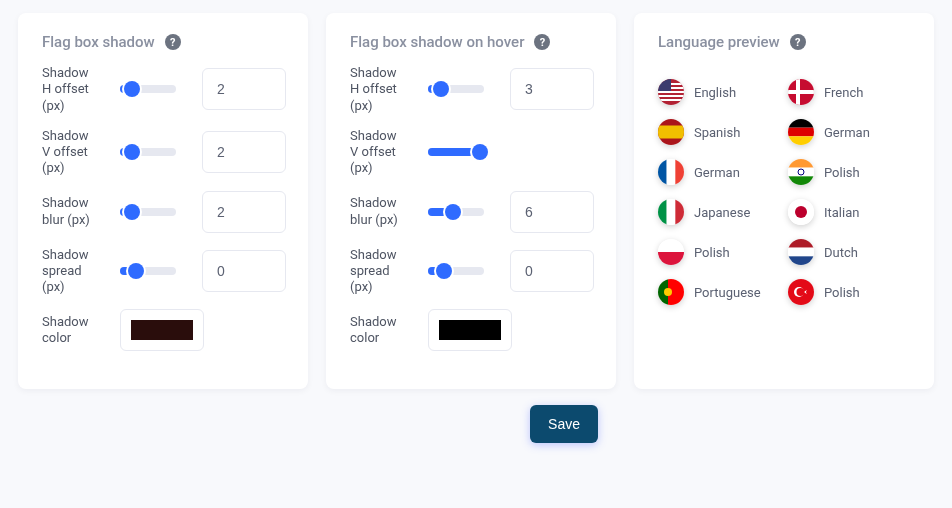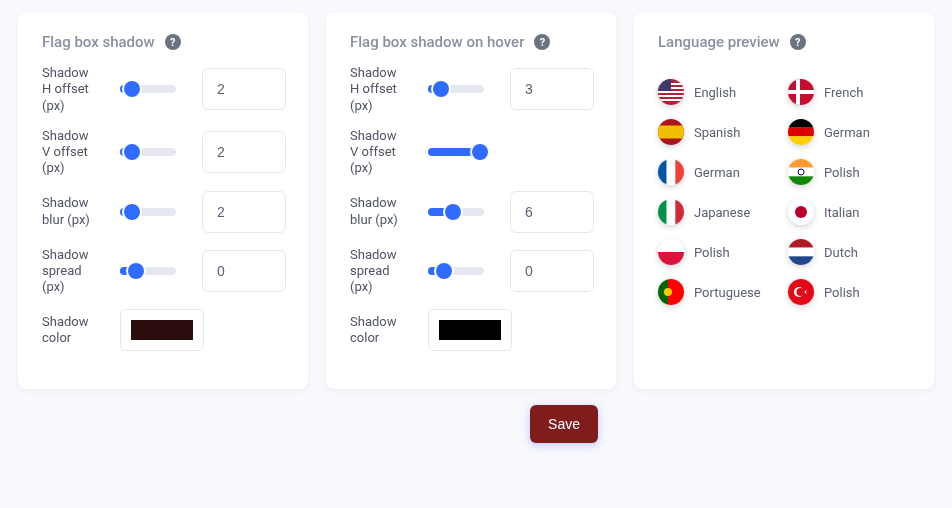--- a/index.html
+++ b/index.html
@@ -99,21 +99,21 @@
     flex-shrink:0; overflow:hidden;
   }
   .flag svg { width:100%; height:100%; display:block; }
 
   
   .actions {
     display:flex; justify-content:flex-end;
     padding:16px 336px 0 0;
   }
   .btn-save {
-    background:#7f1d1d; color:#fff;
+    background:#0c4a6e; color:#fff;
     border:none; border-radius:6px;
     padding:11px 18px; font-size:14px; font-weight:500;
     cursor:pointer;
     box-shadow:0 2px 8px rgba(74,99,255,.35);
   }
 </style>
 </head>
 <body>
 
 <div class="page">

